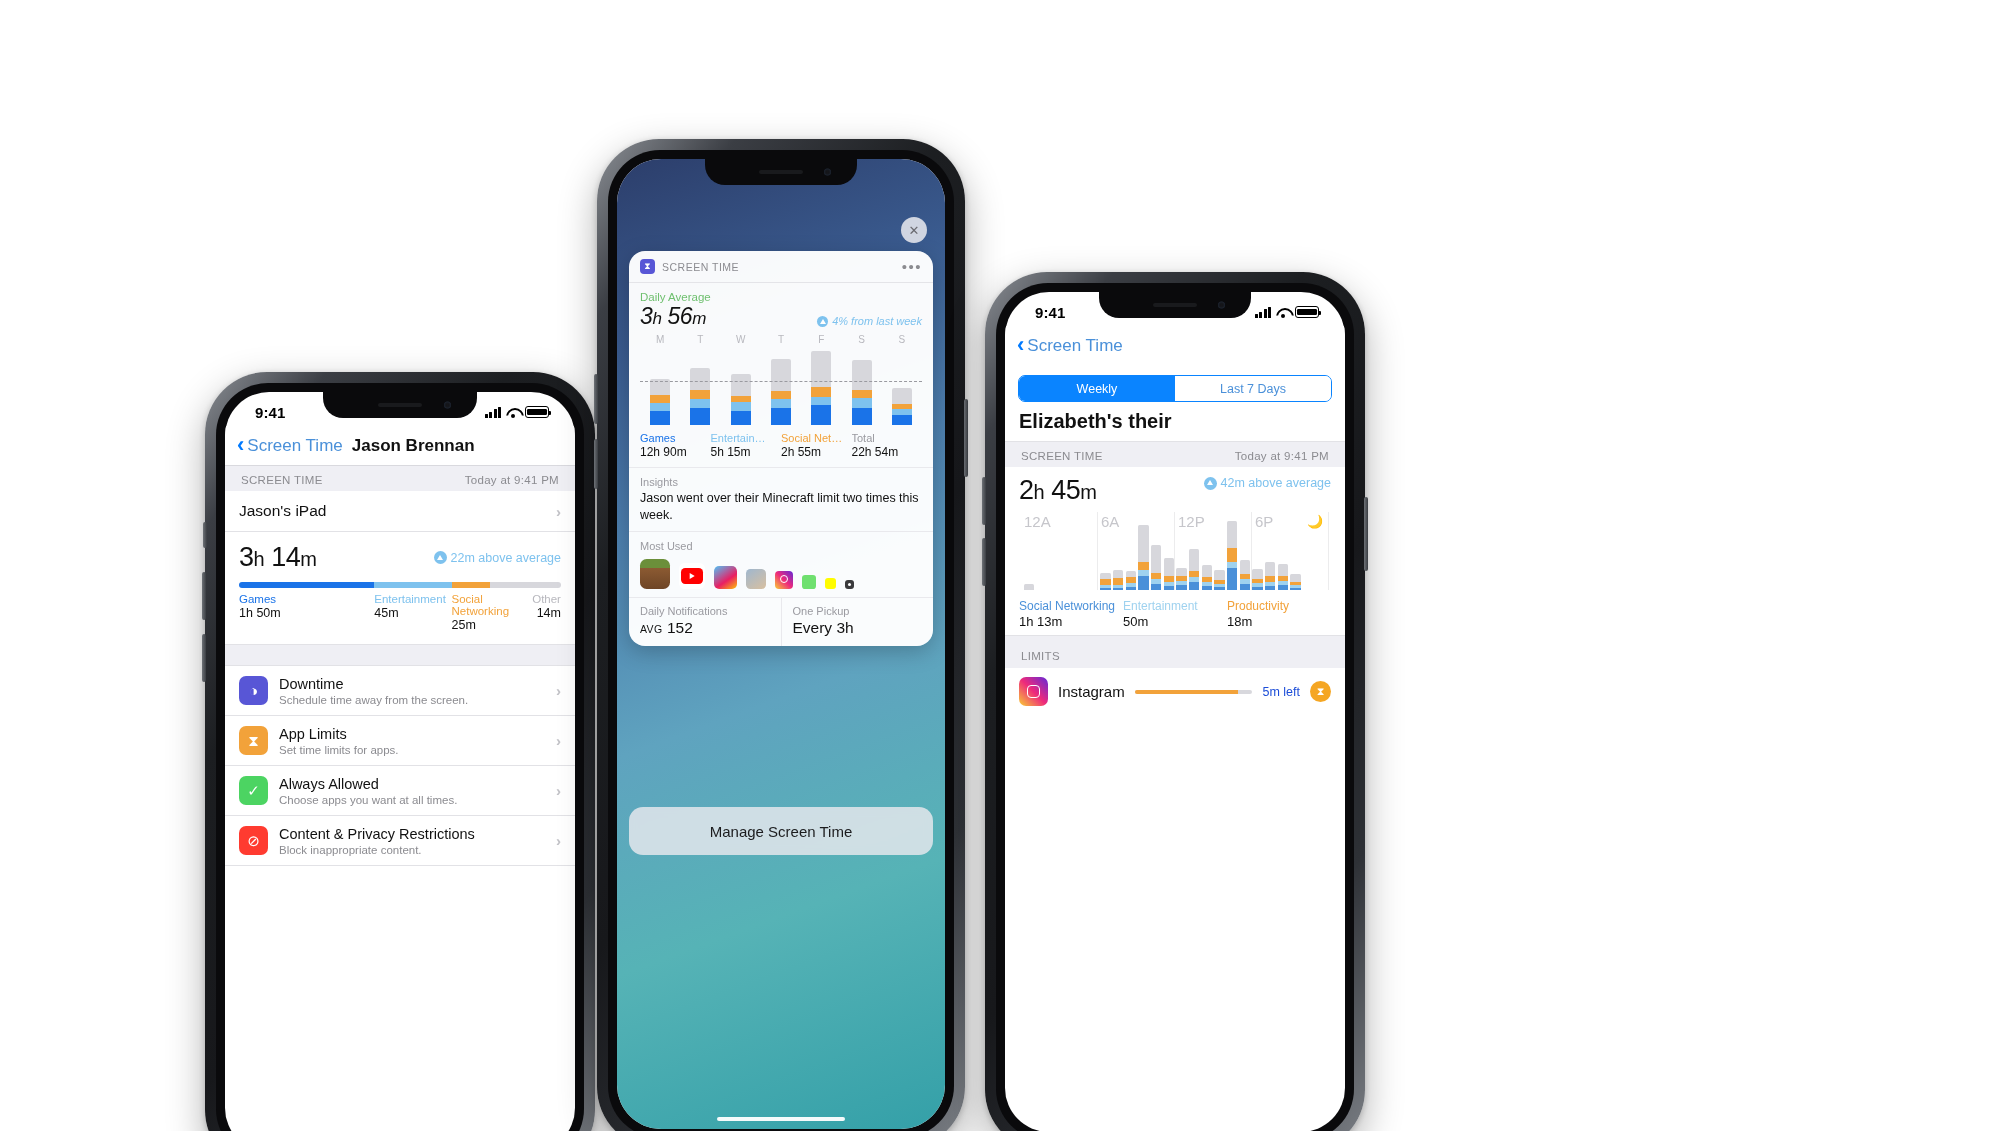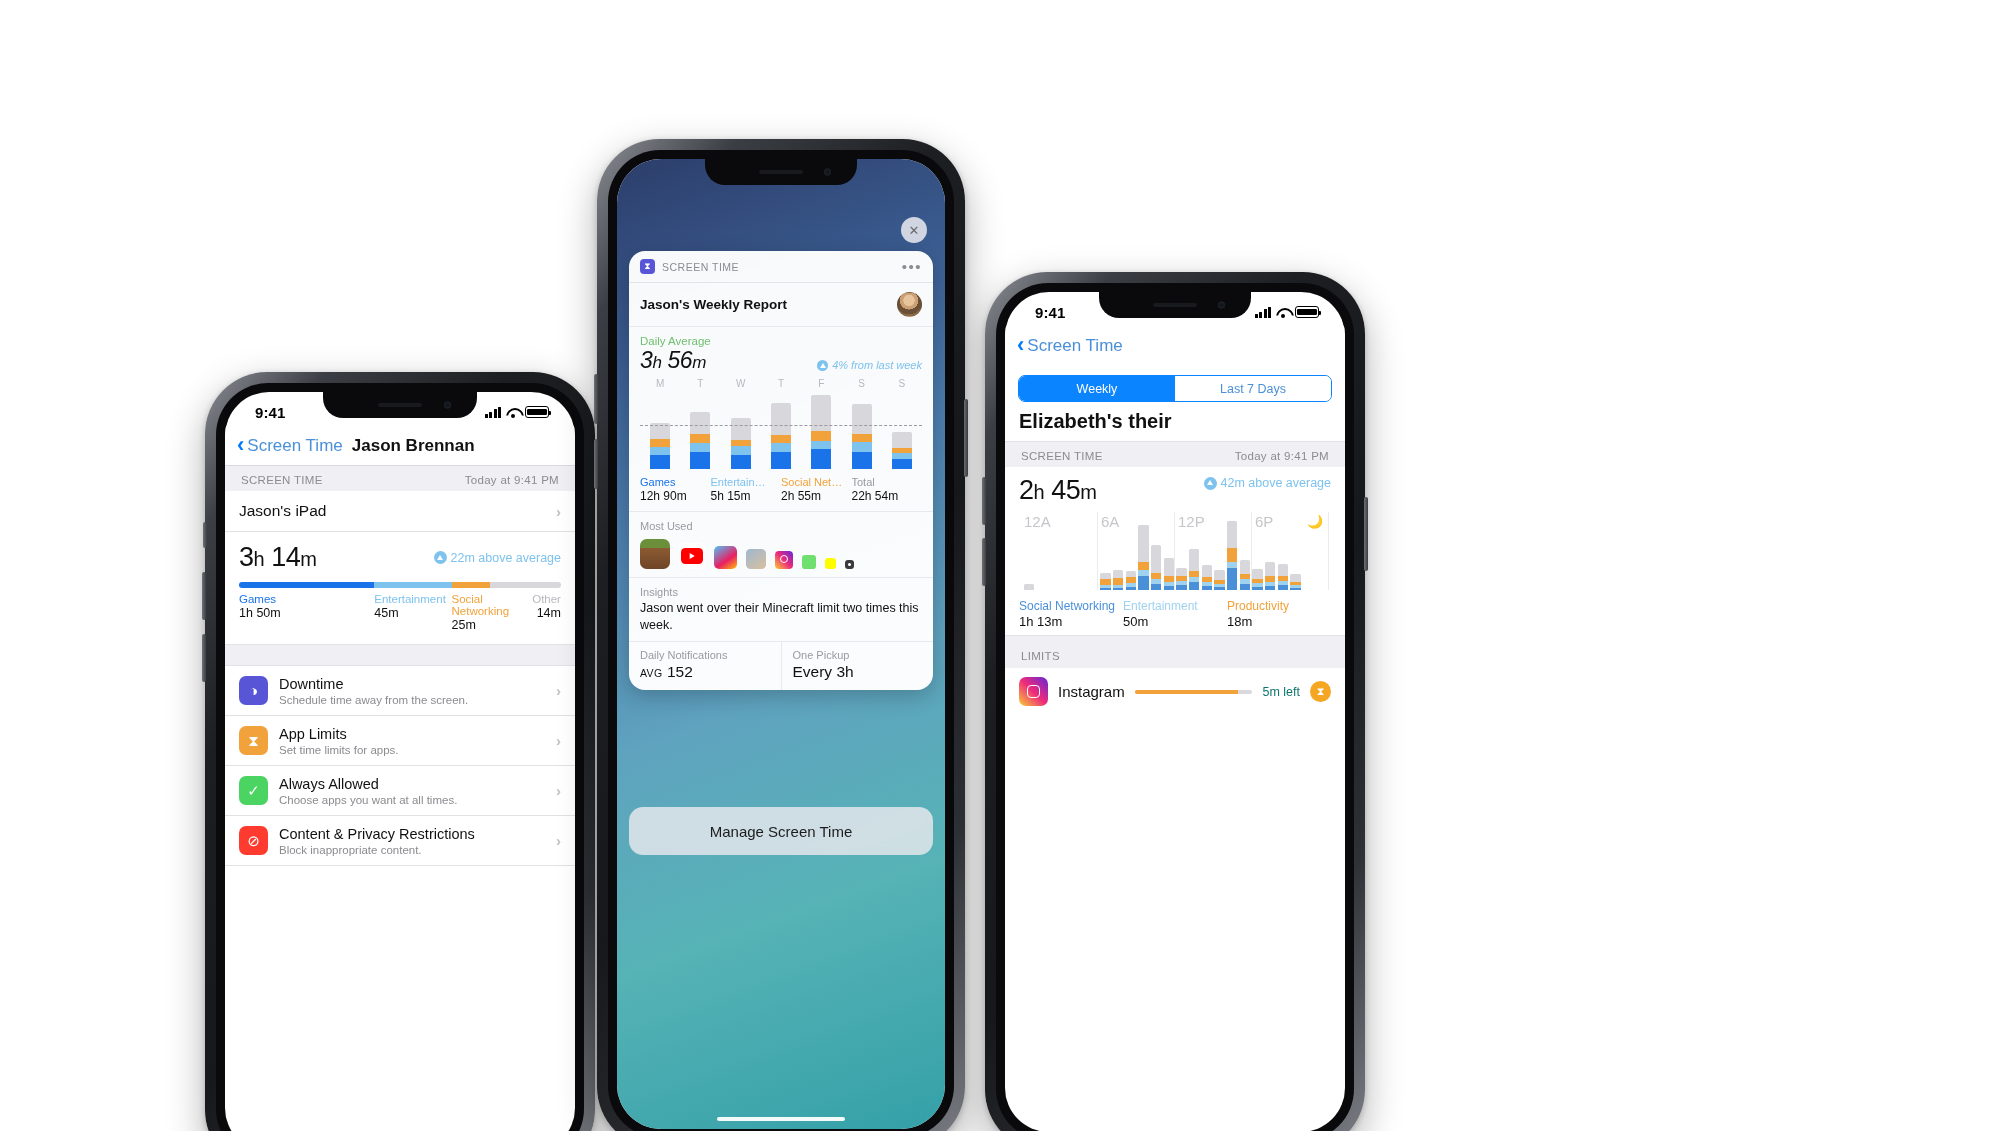--- a/index.html
+++ b/index.html
@@ -178,21 +178,21 @@
   .hc-grid div { flex:1; border-right:.5px solid #ececed; position:relative;}
   .hc-grid div span { position:absolute; left:3px; top:1px; font-size:15px; color:#c6c6cb;}
   .hc-bars { position:absolute; inset:0; display:flex; align-items:flex-end; padding:0 2px;}
   .hc-bars .b { flex:1; margin:0 1.2px; display:flex; flex-direction:column; justify-content:flex-end;}
   .hc-bars .b div { width:100%; }
   .moon { position:absolute; right:5px; top:2px; font-size:13px; color:#4b4fa8;}
   .lim-row { background:#fff; display:flex; align-items:center; gap:10px; padding:9px 14px;}
   .lim-name { font-size:15px; color:#111; flex:0 0 auto;}
   .lim-track { flex:1; height:4px; border-radius:2px; background:#d8d8dd; position:relative; overflow:hidden;}
   .lim-fill { position:absolute;left:0;top:0;bottom:0;background:#f2a23a;}
-  .lim-left { font-size:12.5px; color:#0f766e; }
+  .lim-left { font-size:12.5px; color:#1d4ed8; }
   .lim-badge { width:21px;height:21px;border-radius:50%;background:#f5a623;
     display:flex;align-items:center;justify-content:center;color:#fff;font-size:11px;flex:0 0 auto;}
 </style>
 </head>
 <body>
 
 <div class="stage">
 
   <div class="phone" style="left:205px; top:372px; width:390px; height:800px;">
     <div class="frame"></div>
@@ -319,24 +319,20 @@
 
       <div class="closebtn">✕</div>
 
       <div class="ncard">
         <div class="nc-head">
           <span class="nc-app">⧗</span>
           <span class="nc-appname">SCREEN TIME</span>
           <span class="dots">•••</span>
         </div>
 
-        <div class="nc-sec" style="display:flex;align-items:center;justify-content:space-between;padding:9px 11px;">
-          <span class="nc-title">Jason's Weekly Report</span>
-          <span class="avatar"></span>
-        </div>
 
         <div class="nc-sec">
           <div class="lbl-green">Daily Average</div>
           <div style="display:flex;align-items:flex-end;justify-content:space-between;font-style:italic;">
             <div class="wk-time">
               <span>3</span><span class="u">h</span>
               <span>56</span><span class="u">m</span>
             </div>
             <div class="wk-delta" style="margin-bottom:3px;">
               <span class="up-dot" style="width:11px;height:11px;"></span>
@@ -425,44 +421,44 @@
                 <div class="cat-v">2h 55m</div>
               </div>
               <div class="c">
                 <div class="cat-n" style="color:#9a9aa0">Total</div>
                 <div class="cat-v">22h 54m</div>
               </div>
             </div>
         </div>
 
         <div class="nc-sec">
+          <div class="ins-h">Insights</div>
+          <div class="ins-b">Jason went over their Minecraft limit two times this week.</div>
+        </div>
+
+        <div class="nc-sec">
           <div class="ins-h">Most Used</div>
           <div class="mu-icons" id="c-apps">
               <div class="mu" style="width: 30px; height: 30px; background: linear-gradient(rgb(107, 143, 58) 0%, rgb(107, 143, 58) 30%, rgb(139, 90, 50) 31%, rgb(110, 69, 38) 100%); border-radius: 6.6px;"></div>
               <div class="mu" style="width: 26px; height: 26px; background: rgb(255, 255, 255); border-radius: 5.72px; display: flex; align-items: center; justify-content: center;">
                 <span style="display:block;width:21.32px;height:15.6px;background:#ff0000;border-radius:4.16px;position:relative">
                   <span style="position:absolute;left:50%;top:50%;transform:translate(-46%,-50%);border-left:5.2px solid #fff;border-top:3.38px solid transparent;border-bottom:3.38px solid transparent"></span>
                 </span>
               </div>
               <div class="mu" style="width: 23px; height: 23px; background: linear-gradient(145deg, rgb(79, 195, 247), rgb(233, 30, 99) 60%, rgb(255, 193, 7)); border-radius: 5.06px;"></div>
               <div class="mu" style="width: 20px; height: 20px; background: linear-gradient(145deg, rgb(159, 183, 207), rgb(216, 192, 160)); border-radius: 4.4px;"></div>
               <div class="mu" style="width: 18px; height: 18px; background: linear-gradient(45deg, rgb(249, 206, 52), rgb(238, 42, 123) 50%, rgb(98, 40, 215)); border-radius: 3.96px; border: none;">
                 <span style="display:block;margin:3.96px auto;width:8.280000000000001px;height:8.280000000000001px;border:1.5px solid #fff;border-radius:50%"></span>
               </div>
               <div class="mu" style="width: 14px; height: 14px; background: rgb(111, 224, 111); border-radius: 3.08px;"></div>
               <div class="mu" style="width: 11px; height: 11px; background: rgb(255, 252, 0); border-radius: 3px;"></div>
               <div class="mu" style="width: 9px; height: 9px; background: rgb(58, 58, 60); border-radius: 3px;">
                 <span style="display:block;margin:2.6999999999999997px auto;width:3.42px;height:3.42px;background:#fff;border-radius:50%"></span>
               </div>
             </div>
-        </div>
-
-        <div class="nc-sec">
-          <div class="ins-h">Insights</div>
-          <div class="ins-b">Jason went over their Minecraft limit two times this week.</div>
         </div>
 
         <div class="nc-foot" id="c-foot">
             <div>
               <div class="foot-l">Daily Notifications</div>
               <div class="foot-v"><small>AVG</small> 152</div>
             </div>
             <div>
               <div class="foot-l">One Pickup</div>
               <div class="foot-v">Every 3h</div>

